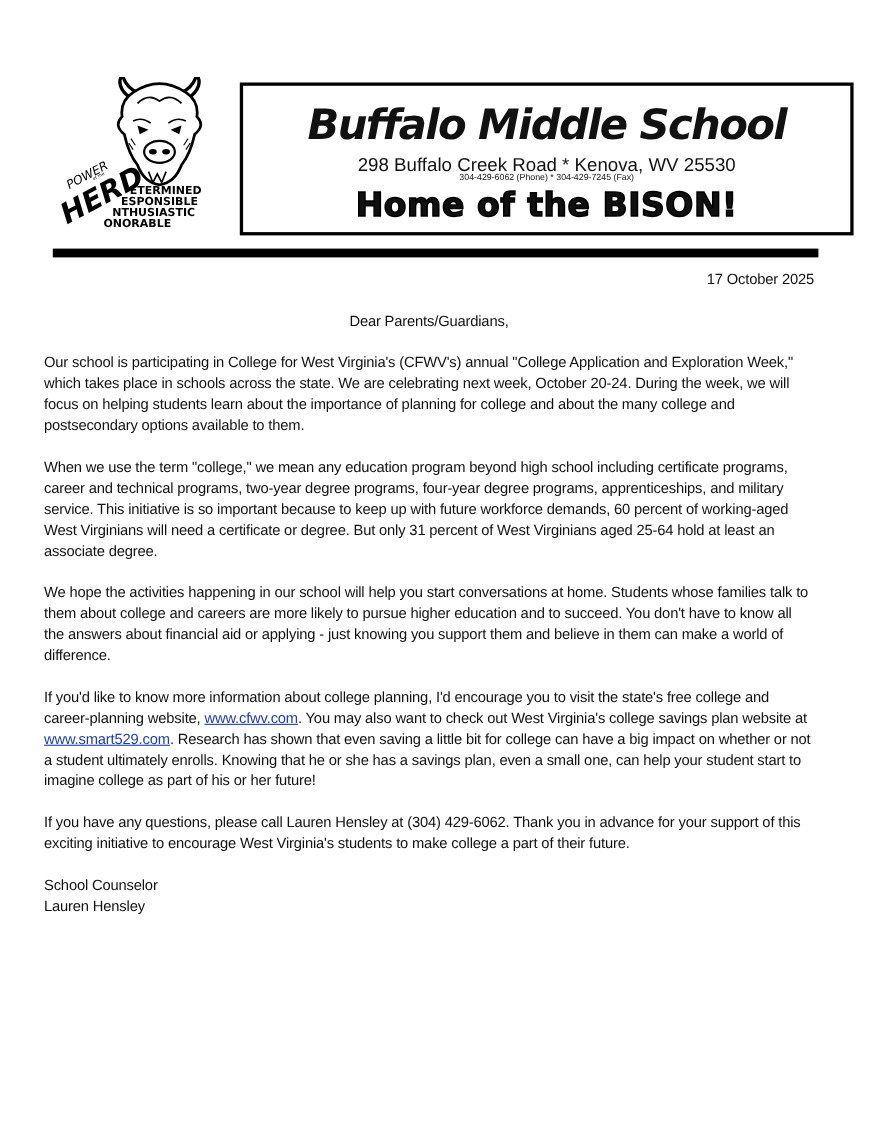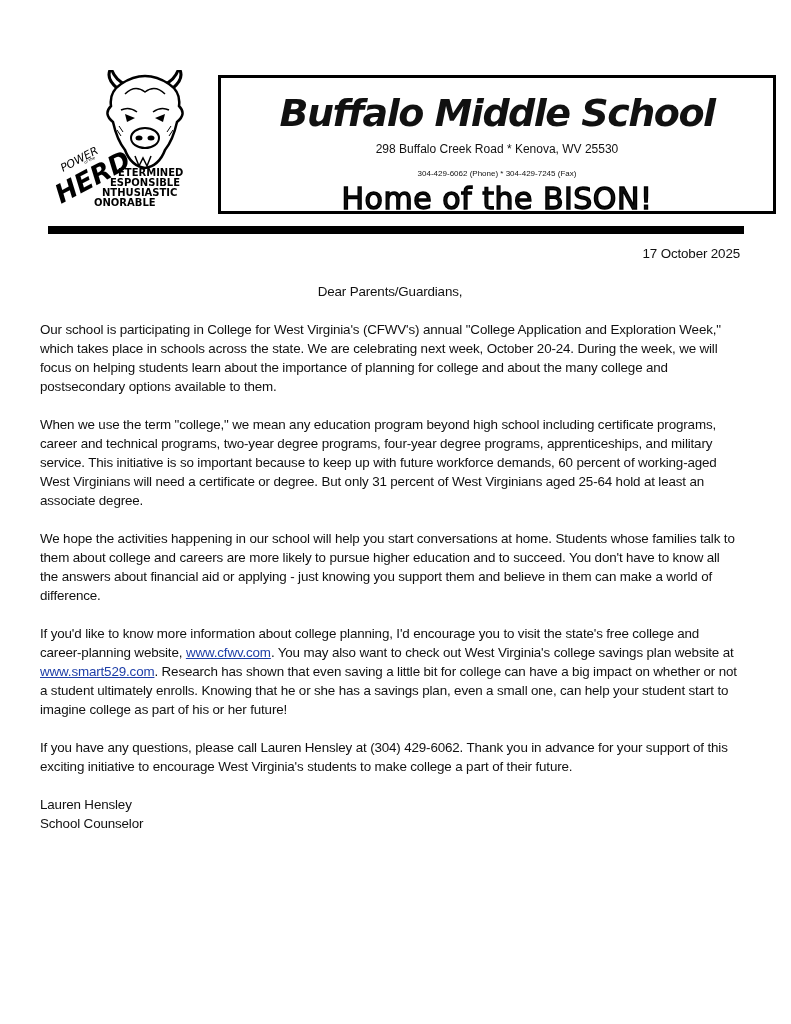--- a/index.html
+++ b/index.html
@@ -12,24 +12,24 @@
     }
     .logo svg { width: 100%; height: 100%; }
     .header-box {
       position: absolute; left: 218px; top: 75px; width: 558px; height: 139px;
       border: 3px solid #000; box-sizing: border-box; text-align: center;
     }
     .school-name {
       font-family: "DejaVu Sans", sans-serif; font-style: italic; font-weight: bold;
       font-size: 38px; letter-spacing: -1.5px; margin-top: 12px; line-height: 46px;
     }
-    .address { font-family: "Liberation Sans", sans-serif; font-size: 12px; margin-top: 6px; line-height: 15px; }
-    .phones { font-family: "Liberation Sans", sans-serif; font-size: 8px; margin-top: 12px; line-height: 10px; }
+    .address { font-family: "Liberation Sans", sans-serif; font-size: 17px; margin-top: 6px; line-height: 15px; }
+    .phones { font-family: "Liberation Sans", sans-serif; font-size: 8px; margin-top: 0; line-height: 10px; }
     .tagline {
-      font-family: "DejaVu Sans", sans-serif; font-weight: 400; font-size: 30px;
+      font-family: "DejaVu Sans", sans-serif; font-weight: 700; font-size: 30px;
       letter-spacing: 0.5px; margin-top: 2px; line-height: 36px;
       -webkit-text-stroke: 1.4px #000;
     }
     .rule {
       position: absolute; left: 48px; top: 226px; width: 696px; height: 8px; background: #000;
     }
     .letter {
       position: absolute; left: 40px; top: 244px; width: 700px;
       font-family: "Liberation Sans", sans-serif; font-size: 13.4px; line-height: 19px; letter-spacing: -0.15px;
     }
@@ -87,15 +87,15 @@
 <div class="rule"></div>
 
 <div class="letter">
   <p class="date">17 October 2025</p>
   <p class="salutation">Dear Parents/Guardians,</p>
   <p>Our school is participating in College for West Virginia's (CFWV's) annual "College Application and Exploration Week," which takes place in schools across the state. We are celebrating next week, October 20-24. During the week, we will focus on helping students learn about the importance of planning for college and about the many college and postsecondary options available to them.</p>
   <p>When we use the term "college," we mean any education program beyond high school including certificate programs, career and technical programs, two-year degree programs, four-year degree programs, apprenticeships, and military service. This initiative is so important because to keep up with future workforce demands, 60 percent of working-aged West Virginians will need a certificate or degree. But only 31 percent of West Virginians aged 25-64 hold at least an associate degree.</p>
   <p>We hope the activities happening in our school will help you start conversations at home. Students whose families talk to them about college and careers are more likely to pursue higher education and to succeed. You don't have to know all the answers about financial aid or applying - just knowing you support them and believe in them can make a world of difference.</p>
   <p><span>If you'd like to know more information about college planning, I'd encourage you to visit the state's free college and career-planning website, </span><a class="link" style="color: rgb(31, 63, 168);">www.cfwv.com</a><span>. You may also want to check out West Virginia's college savings plan website at </span><a class="link" style="color: rgb(31, 63, 168);">www.smart529.com</a><span>. Research has shown that even saving a little bit for college can have a big impact on whether or not a student ultimately enrolls. Knowing that he or she has a savings plan, even a small one, can help your student start to imagine college as part of his or her future!</span></p>
   <p>If you have any questions, please call Lauren Hensley at (304) 429-6062. Thank you in advance for your support of this exciting initiative to encourage West Virginia's students to make college a part of their future.</p>
+  <div class="sig">School Counselor</div>
   <div class="sig">Lauren Hensley</div>
-  <div class="sig">School Counselor</div>
 </div>
 
 </body></html>

